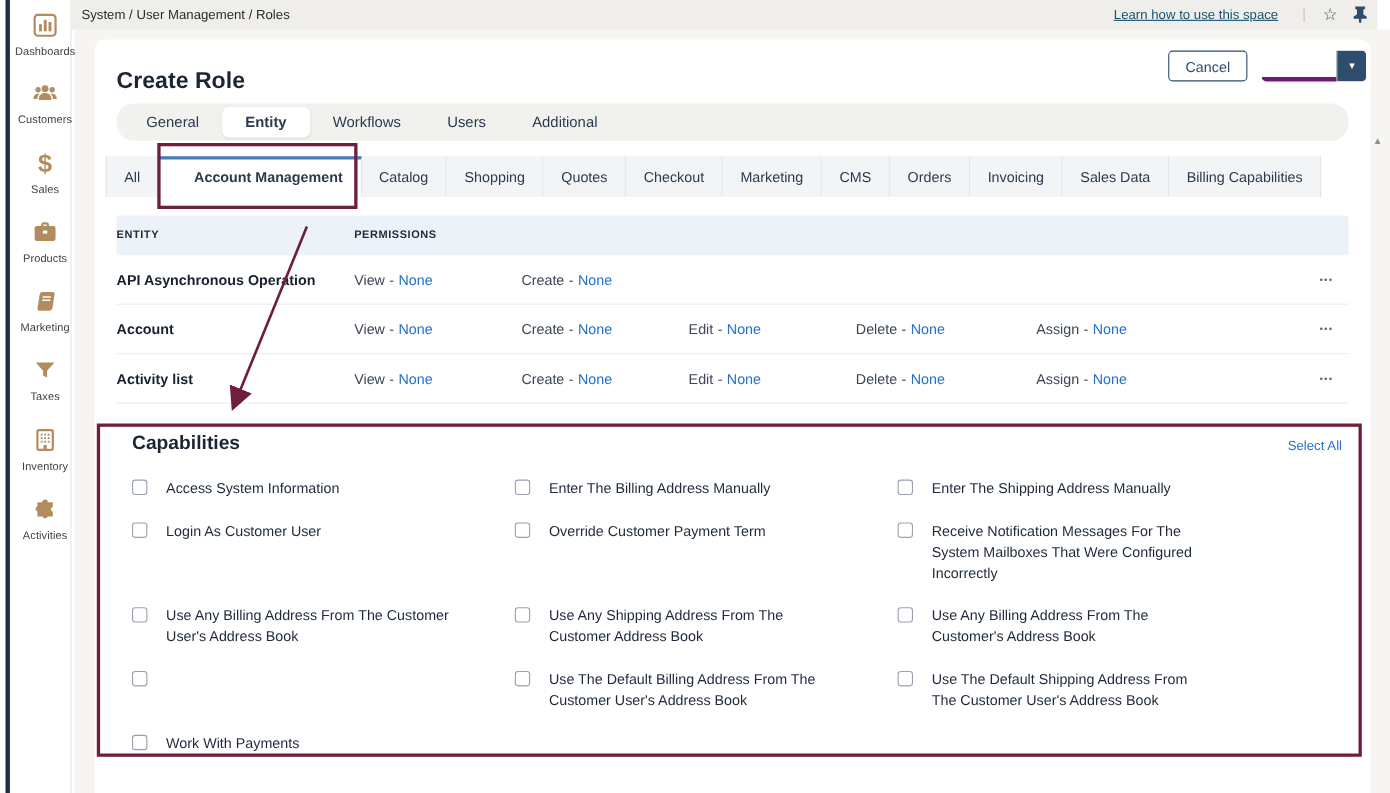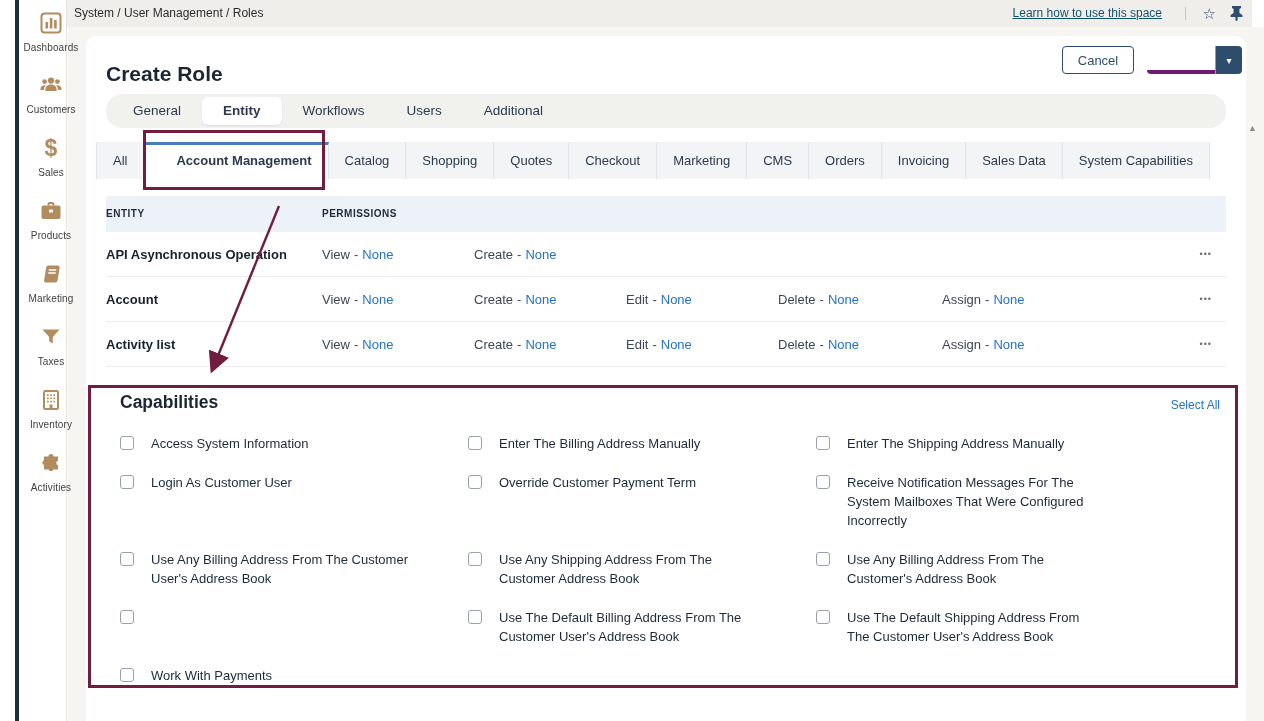--- a/index.html
+++ b/index.html
@@ -1,20 +1,20 @@
 <!DOCTYPE html>
 <html><head>
 <meta charset="utf-8">
 <style>
   * { margin:0; padding:0; box-sizing:border-box; }
   html,body { width:1264px; height:721px; overflow:hidden;
     font-family:"Liberation Sans","DejaVu Sans",sans-serif; background:#fff; color:#1e2a3a; }
 
   
-  .sidebar { position:absolute; left:15px; top:0; width:52px; height:721px; background:#fff;
+  .sidebar { position:absolute; left:5px; top:0; width:60px; height:721px; background:#fff;
     border-right:1px solid #e8e5e1; z-index:5;padding-left:40px; }
   .edge-strip { position:absolute; left:0; top:0; width:4px; height:721px; background:#1b2f42; }
   .nav-item { position:absolute; left:4px; width:64px; height:63px; text-align:center; cursor:pointer; }
   .nav-item .nicon { display:block; margin:9px auto 2px; width:24px; height:24px; }
   .nav-item .nlabel { font-size:10px; color:#3f3f3f; letter-spacing:.1px; }
   .dollar { font-size:23px; font-weight:bold; color:#b28c5e; line-height:24px; }
 
   
   .topbar { position:absolute; left:56px; top:0; width:1196px; height:27px; background:#f0eeeb; }
   .breadcrumb { position:absolute; left:18px; top:0; line-height:27px; font-size:12px; color:#2c2c2c; }
@@ -201,21 +201,21 @@
     <div class="subtab active">Account Management</div>
     <div class="subtab">Catalog</div>
     <div class="subtab">Shopping</div>
     <div class="subtab">Quotes</div>
     <div class="subtab">Checkout</div>
     <div class="subtab">Marketing</div>
     <div class="subtab">CMS</div>
     <div class="subtab">Orders</div>
     <div class="subtab">Invoicing</div>
     <div class="subtab">Sales Data</div>
-    <div class="subtab">System Capabilities</div>
+    <div class="subtab">Billing Capabilities</div>
   </div>
 
   <div class="ptable">
     <div class="thead">
       <span class="th th-entity">ENTITY</span>
       <span class="th th-perms">PERMISSIONS</span>
     </div>
 
     <div class="trow">
       <span class="entity">API Asynchronous Operation</span>

